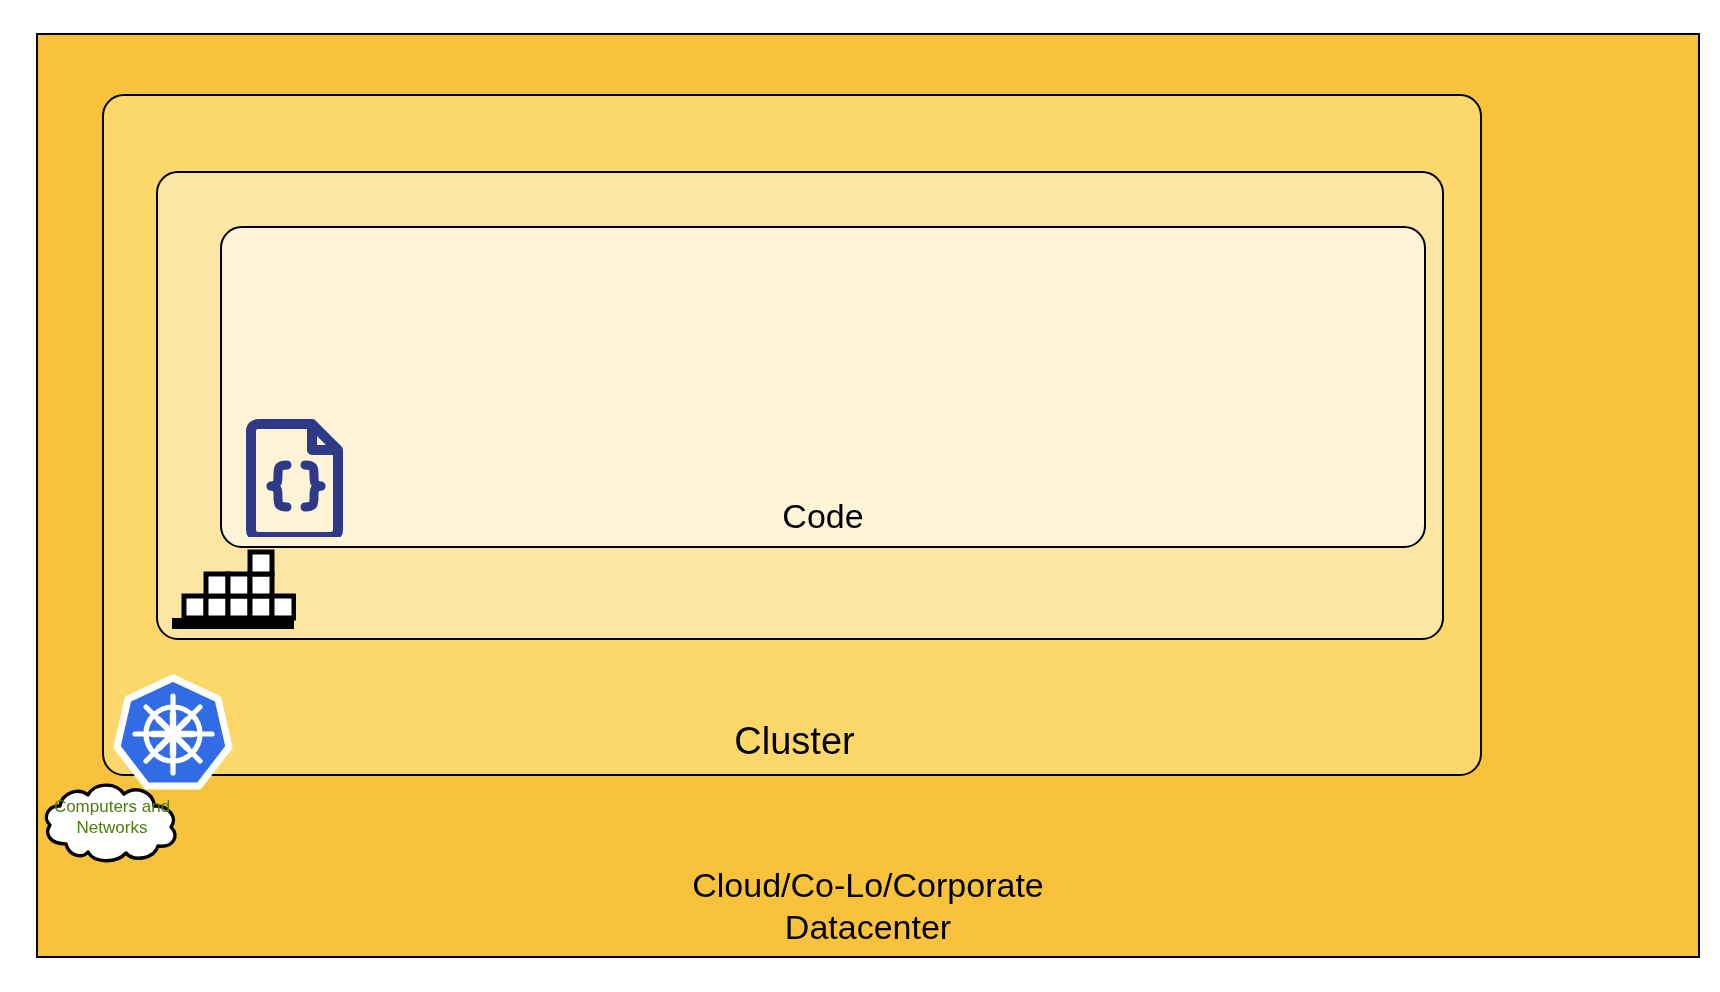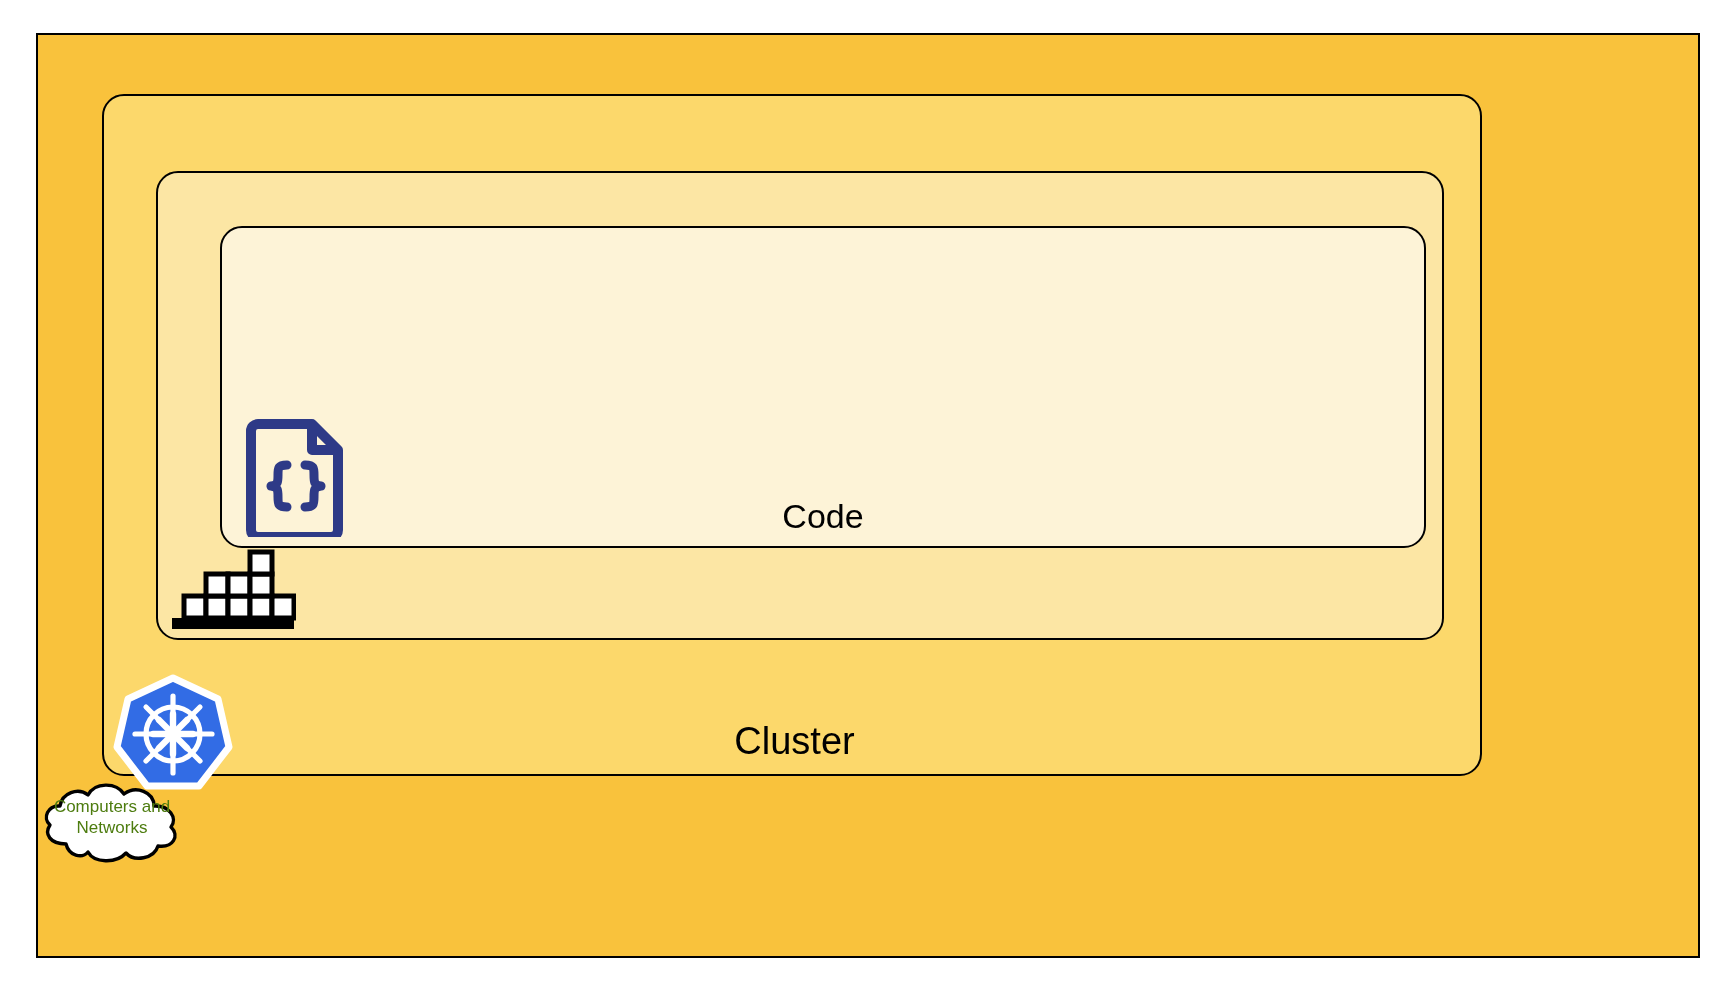--- a/index.html
+++ b/index.html
@@ -157,20 +157,22 @@
     z-index: 2;
   }
 </style>
 </head>
 <body>
 
 <div id="stage">
 
   <div class="layer" id="layer-datacenter">
 
+    <div class="layer-label" id="label-datacenter">Cloud/Co-Lo/Corporate
+Datacenter</div>
 
     <div class="layer" id="layer-cluster" style="left:64px; top:59px;">
 
       <div class="layer-label" id="label-cluster">Cluster</div>
 
       <div class="icon-wrap" id="icon-kubernetes">
         <svg viewBox="0 0 120 120" width="120" height="120" aria-hidden="true">
           <polygon points="60,4 105,25 116,73 86,112 34,112 4,73 15,25" fill="#326CE5" stroke="#FFFFFF" stroke-width="7" stroke-linejoin="round"></polygon>
           <g fill="none" stroke="#FFFFFF" stroke-width="5.2" stroke-linecap="round">
             <circle cx="60" cy="60" r="27"></circle>

